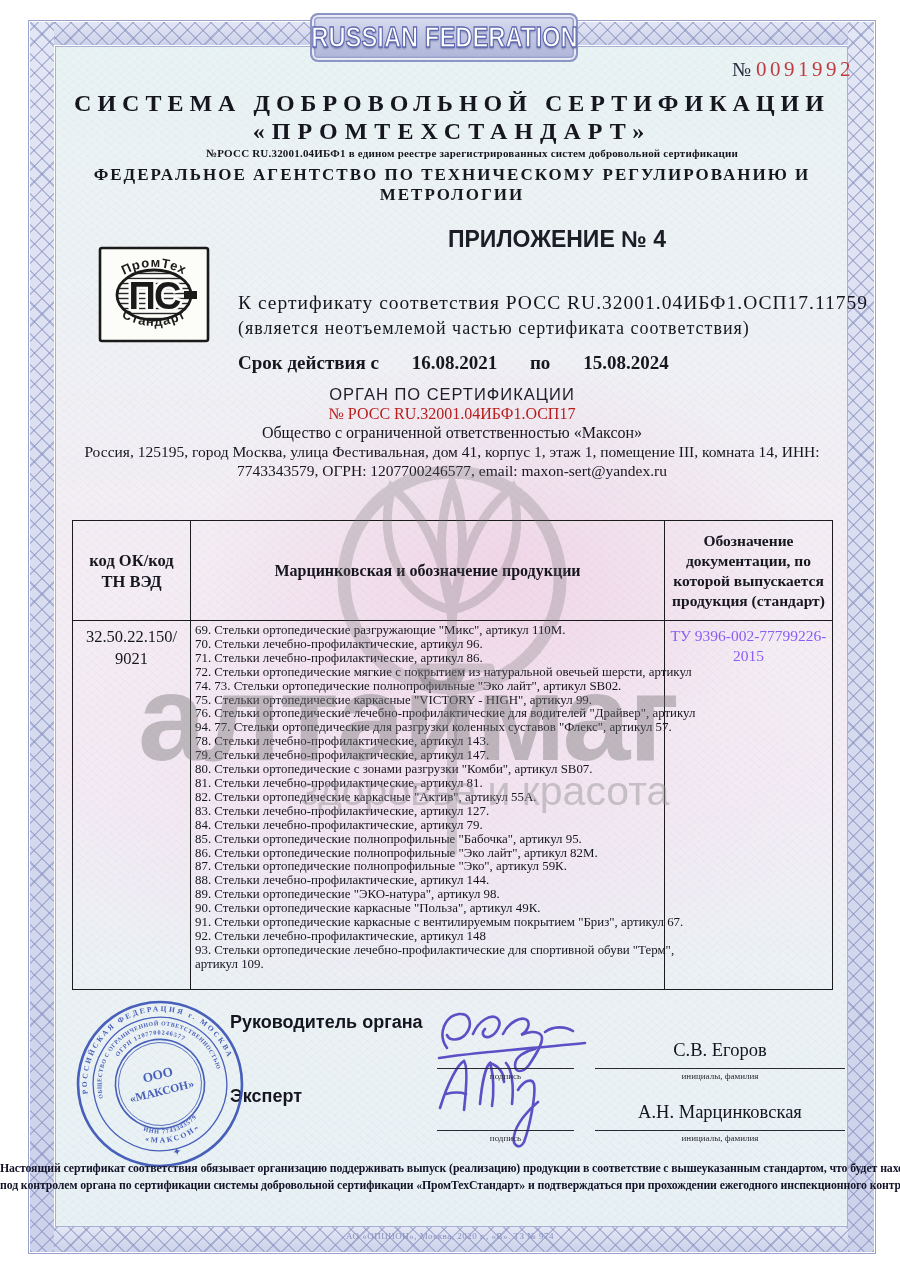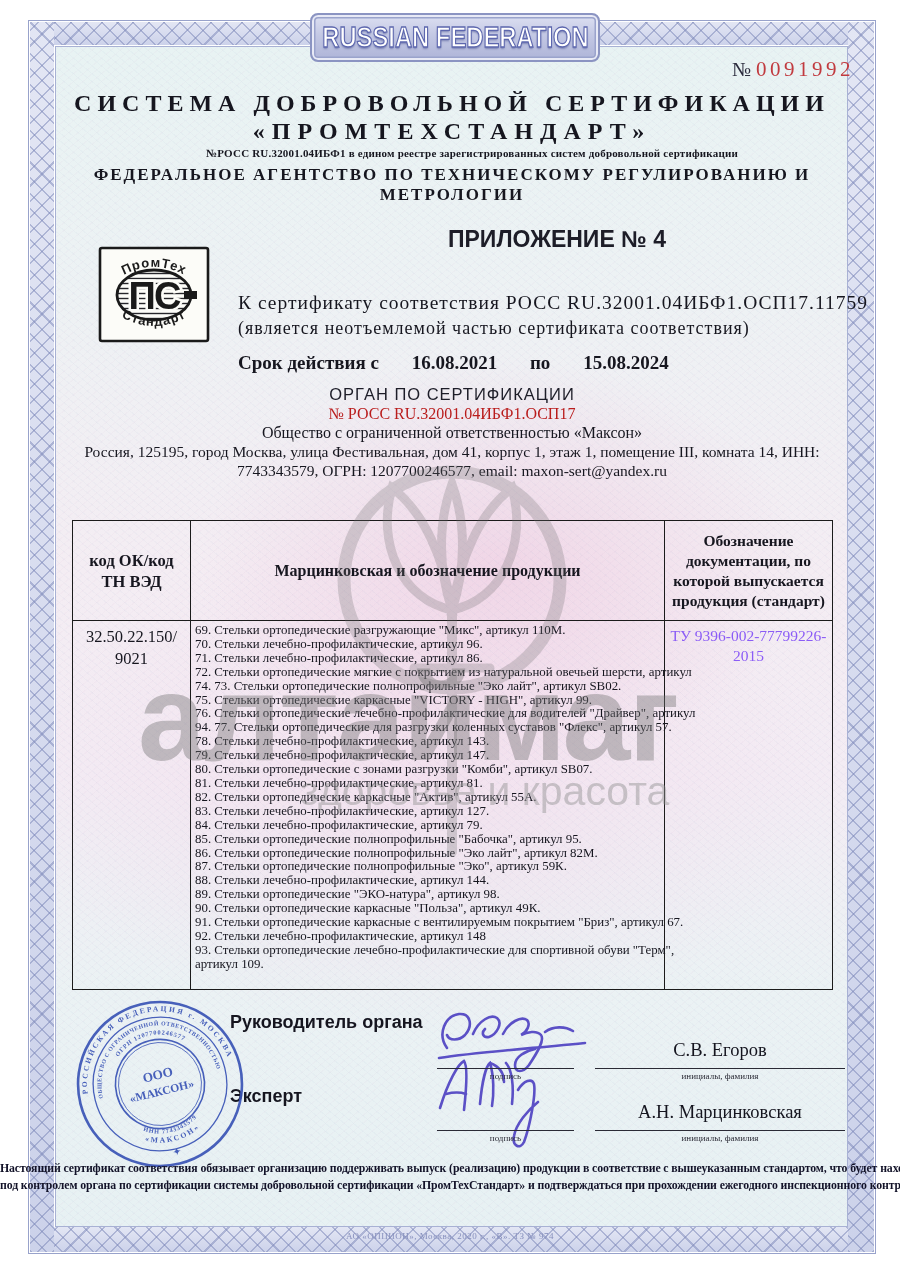--- a/index.html
+++ b/index.html
@@ -21,21 +21,21 @@
   .band { position:absolute; background:
       repeating-linear-gradient(45deg, rgba(125,136,185,.5) 0 1.5px, transparent 1.5px 11px),
       repeating-linear-gradient(-45deg, rgba(125,136,185,.5) 0 1.5px, transparent 1.5px 11px),
       linear-gradient(#e3e6f4,#ccd2ea); }
   .band-top    { left:30px; right:26px; top:22px;    height:23px; }
   .band-bottom { left:30px; right:26px; bottom:20px; height:25px; }
   .band-left   { left:30px; top:22px;  bottom:20px;  width:24px;  }
   .band-right  { right:26px; top:22px; bottom:20px;  width:26px;  }
 
   
-  .banner { position:absolute; left:310px; top:13px; width:290px; height:49px;
+  .banner { position:absolute; left:310px; top:13px; width:268px; height:49px;
     background:linear-gradient(180deg,#dde0f2 0%,#c3c8e4 45%,#aeb4d8 100%);
     border:2px solid #8b94c2; border-radius:8px;
     box-shadow: inset 0 0 0 2px #e8eaf6, inset 0 0 0 3.5px #9aa3cc;
     display:flex; align-items:center; justify-content:center; }
   .banner-text { font-family:"Liberation Sans", sans-serif; font-weight:bold; font-size:29px;
     color:#fff; letter-spacing:0px; transform:scaleX(.82); white-space:nowrap;
     -webkit-text-stroke:1.3px #5d67ae; text-shadow:0 2px 2px rgba(80,90,150,.55); }
 
   
   .serial { position:absolute; top:57px; right:46px; font-size:20px; white-space:nowrap; }

